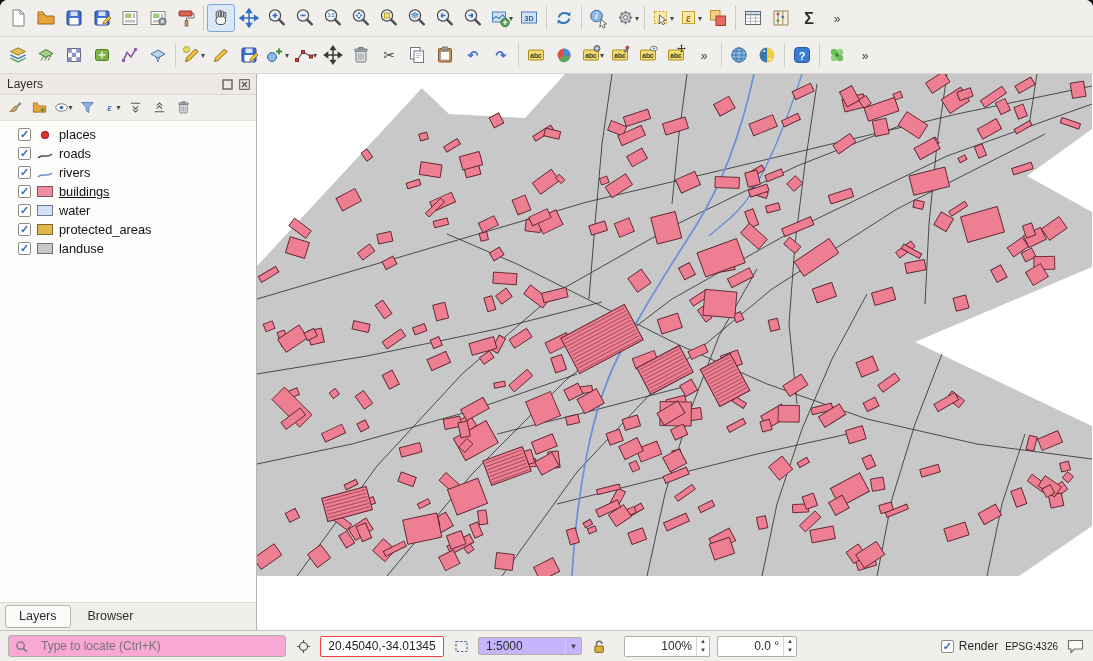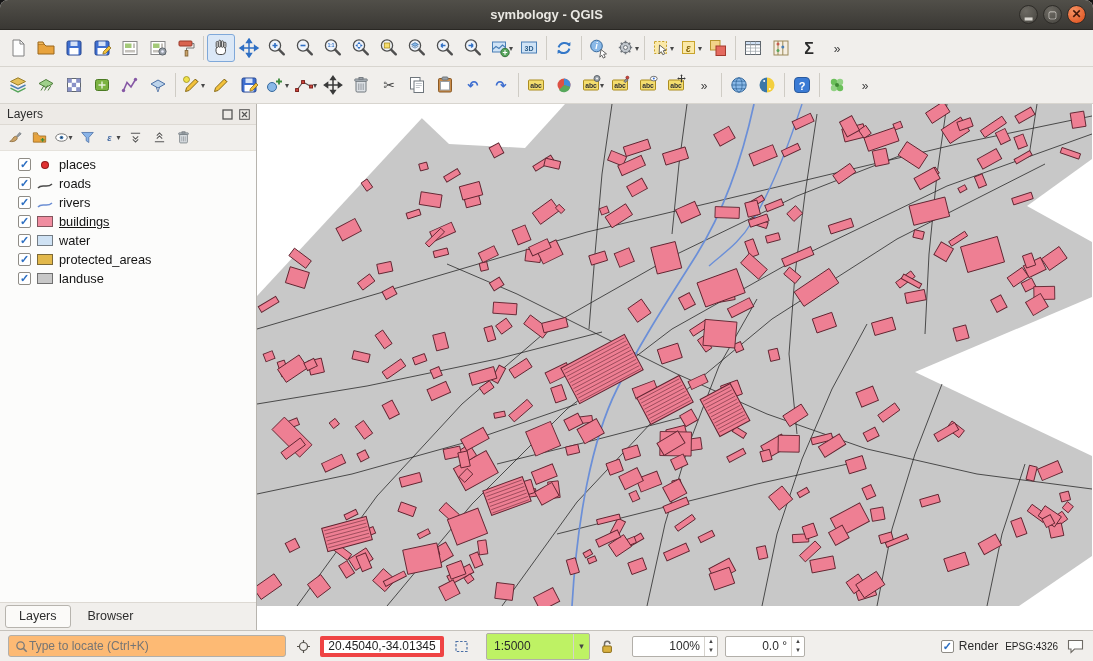--- a/index.html
+++ b/index.html
@@ -43,49 +43,41 @@
   .layer-label.sel { text-decoration:underline; }
   .panel-tabs { flex:0 0 26px; display:flex; align-items:center; gap:3px; padding:2px 5px; border-top:1px solid #ddd9d3; }
   .ptab { padding:3px 13px 4px; font-size:12.5px; color:#2e2e2e; border:1px solid transparent; border-radius:3px; }
   .ptab.active { background:#fbfaf8; border-color:#b7b4ae; }
 
   .map { flex:1; position:relative; background:#ffffff; overflow:hidden; }
   .map svg { display:block; }
 
   
   .statusbar { flex:0 0 31px; display:flex; align-items:center; gap:7px; padding:0 8px; background:#f1efec; border-top:1px solid #c5c2bc; font-size:12px; color:#2b2b2b; }
-  .locator { width:278px; height:22px; background:#fdba74; border:1px solid #b2afa9; border-radius:3px; display:flex; align-items:center; gap:1px; padding:0 6px; flex:0 0 278px; }
+  .locator { width:278px; height:22px; background:#f9a8d4; border:1px solid #b2afa9; border-radius:3px; display:flex; align-items:center; gap:13px; padding:0 6px; flex:0 0 278px; }
   .locator input { border:none; outline:none; flex:1; font-size:12px; color:#333; background:transparent; font-family:inherit; }
-  .sb-input { height:21px; background:#fff; border:4px solid #ef4444; border-radius:2px; font-size:12px; text-align:center; font-family:inherit; color:#1e1e1e; }
+  .sb-input { height:21px; background:#fff; border:1px solid #ef4444; border-radius:2px; font-size:12px; text-align:center; font-family:inherit; color:#1e1e1e; }
   .coord { width:124px; flex:0 0 124px; }
-  .combo { width:104px; height:27px; background:#bef264; border:1px solid #b2afa9; border-radius:2px; display:flex; align-items:center; padding-left:7px; flex:0 0 104px;margin-left:8px; }
+  .combo { width:104px; height:18px; background:#c4b5fd; border:1px solid #b2afa9; border-radius:2px; display:flex; align-items:center; padding-left:7px; flex:0 0 104px; }
   .combo .cval { flex:1; }
   .combo-arr { width:16px; height:100%; display:flex; align-items:center; justify-content:center; font-size:9px; color:#444; border-left:1px solid #d6d3cd; }
   .spin { height:21px; background:#fff; border:1px solid #b2afa9; border-radius:2px; display:flex; align-items:center; padding-left:6px; }
   .spin .val { flex:1; text-align:right; padding-right:4px; }
   .spin-btns { width:13px; height:100%; display:flex; flex-direction:column; border-left:1px solid #d6d3cd; }
   .spin-btns span { flex:1; font-size:6px; line-height:9px; text-align:center; color:#444; }
   .mag { width:86px; flex:0 0 86px;margin-left:8px; } .rot { width:80px; flex:0 0 80px; }
   .chkwrap { display:flex; align-items:center; gap:5px; margin-left:auto; }
   .crs { font-size:10px; color:#1e1e1e; }
   .sb-ico { width:20px; height:20px; display:flex; align-items:center; justify-content:center; flex:0 0 20px; }
 </style>
 </head>
 <body>
 
 <div class="window">
 
-  <div class="titlebar">
-    <div class="title">symbology - QGIS</div>
-    <div class="win-btns">
-      <div class="win-btn">▂</div>
-      <div class="win-btn">▢</div>
-      <div class="win-btn close">✕</div>
-    </div>
-  </div>
 
   <div class="toolbar" id="toolbar1">
       <div class="tb-btn">
         <svg width="22" height="22" viewBox="0 0 22 22">
           <path d="M6,3h7l4,4v12H6z" fill="#fdfdfd" stroke="#808080"></path>
           <path d="M13,3v4h4" fill="none" stroke="#808080"></path>
         </svg>
       </div>
       <div class="tb-btn">
         <svg width="22" height="22" viewBox="0 0 22 22">

